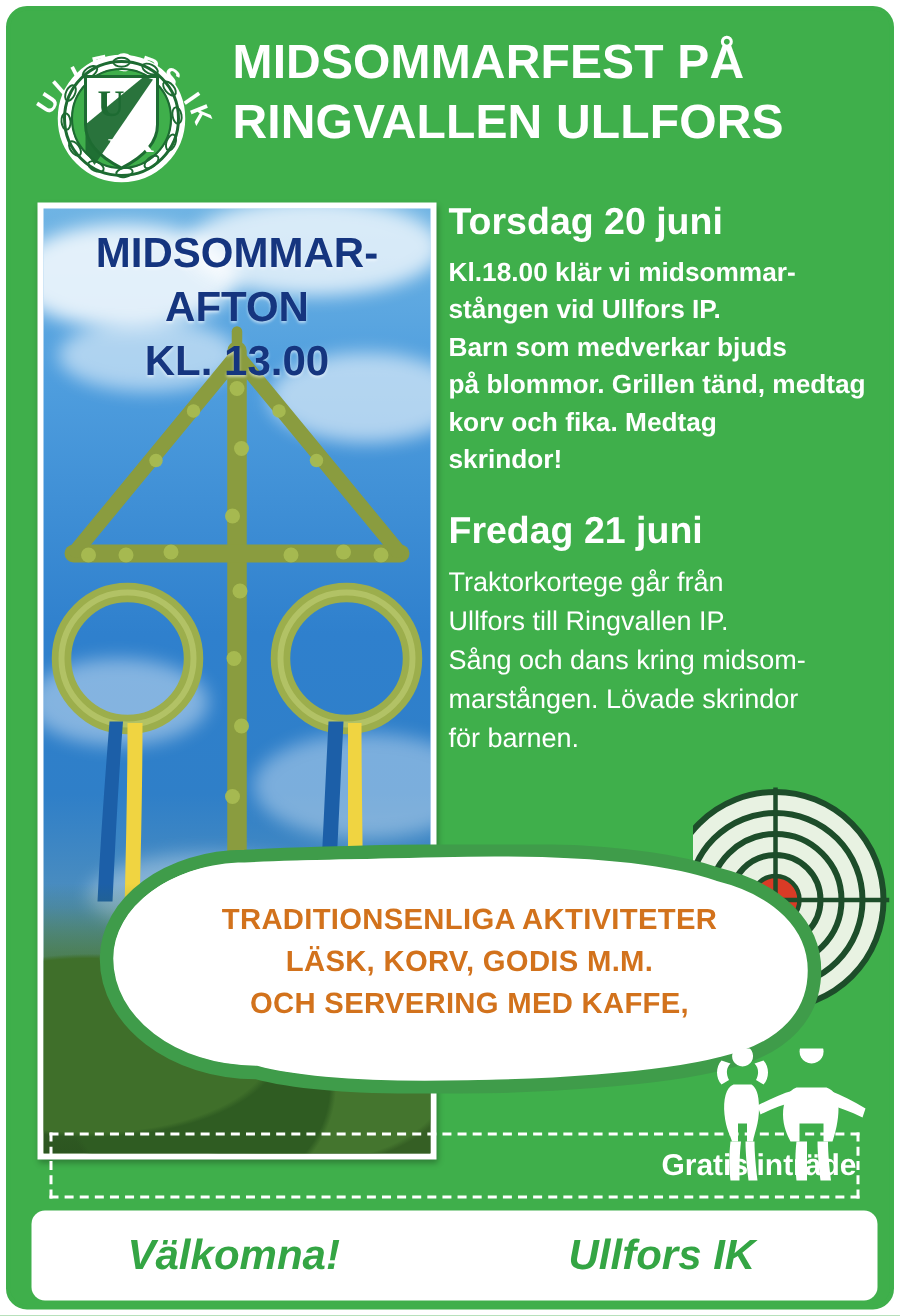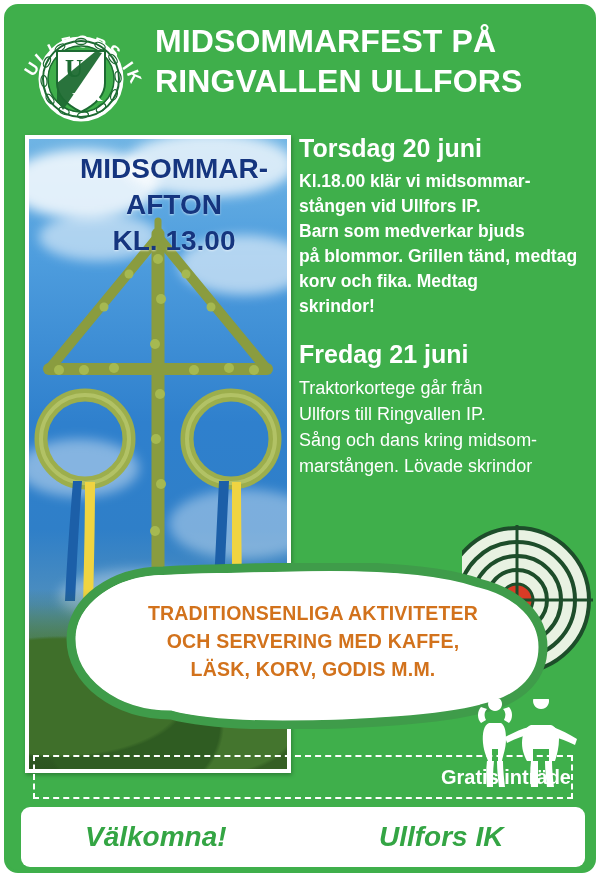--- a/index.html
+++ b/index.html
@@ -87,21 +87,20 @@
       linear-gradient(180deg,rgba(60,110,45,0) 0%,#3c6d2d 45%,#2c5520 100%);
   }
   .photo-text{
     position:absolute;left:0;top:12px;width:100%;
     text-align:center;
     color:#15357f;
     font-weight:bold;
     font-size:27px;
     line-height:36px;
     text-shadow:0 1px 2px rgba(255,255,255,0.55);
-    padding-left:16px;
   }
   .photo-text .big{font-size:28px;}
   .photo-text .time{font-size:28px;}
 
   
   .col{
     position:absolute;left:292px;top:126px;right:14px;
     color:#ffffff;
   }
   .day-head{
@@ -298,20 +297,21 @@
        <div>korv och fika. Medtag</div>
        <div>skrindor!</div>
      </div>
 
      <div class="day-head second">Fredag 21 juni</div>
      <div class="day-body light">
        <div>Traktorkortege går från</div>
        <div>Ullfors till Ringvallen IP.</div>
        <div>Sång och dans kring midsom-</div>
        <div>marstången. Lövade skrindor</div>
+       <div>för barnen.</div>
      </div>
    </div>
 
    <div class="dartboard">
      <svg width="160" height="160" viewBox="0 0 160 160">
        <g transform="translate(55,75)">
          <circle cx="0" cy="0" r="72" fill="#e8f2e2" stroke="#1d4d2a" stroke-width="4"></circle>
          <circle cx="0" cy="0" r="58" fill="none" stroke="#1d4d2a" stroke-width="4"></circle>
          <circle cx="0" cy="0" r="44" fill="#e8f2e2" stroke="#1d4d2a" stroke-width="4"></circle>
          <circle cx="0" cy="0" r="30" fill="none" stroke="#1d4d2a" stroke-width="4"></circle>
@@ -328,22 +328,22 @@
                 C150,158 190,162 240,162 C320,162 400,156 438,146
                 C482,136 500,112 500,84 C500,54 476,30 436,20
                 C396,6 330,2 250,4 C200,5 155,6 120,8 Z" fill="#ffffff" stroke="#3f9c4a" stroke-width="9"></path>
        <path d="M120,12 C74,12 33,40 33,76 C33,115 75,147 128,147
                 C150,153 190,157 240,157 C318,157 396,151 434,141
                 C476,131 495,110 495,84 C495,56 472,34 434,25
                 C394,11 330,7 250,9 C200,10 155,10 120,12 Z" fill="#ffffff"></path>
      </svg>
      <div class="callout-text">
        <div>TRADITIONSENLIGA AKTIVITETER</div>
+       <div>LÄSK, KORV, GODIS M.M.</div>
        <div>OCH SERVERING MED KAFFE,</div>
-       <div>LÄSK, KORV, GODIS M.M.</div>
      </div>
    </div>
 
    <div class="dancers">
      <svg width="118" height="90" viewBox="0 0 118 90">
        <g fill="#ffffff">
 
          <path d="M30,12 a7,7 0 1,1 0.1,0 Z"></path>
          <path d="M16,8 C12,12 12,20 16,24 L21,21 C19,17 19,13 22,10 Z"></path>
          <path d="M44,8 C48,12 48,20 44,24 L39,21 C41,17 41,13 38,10 Z"></path>

